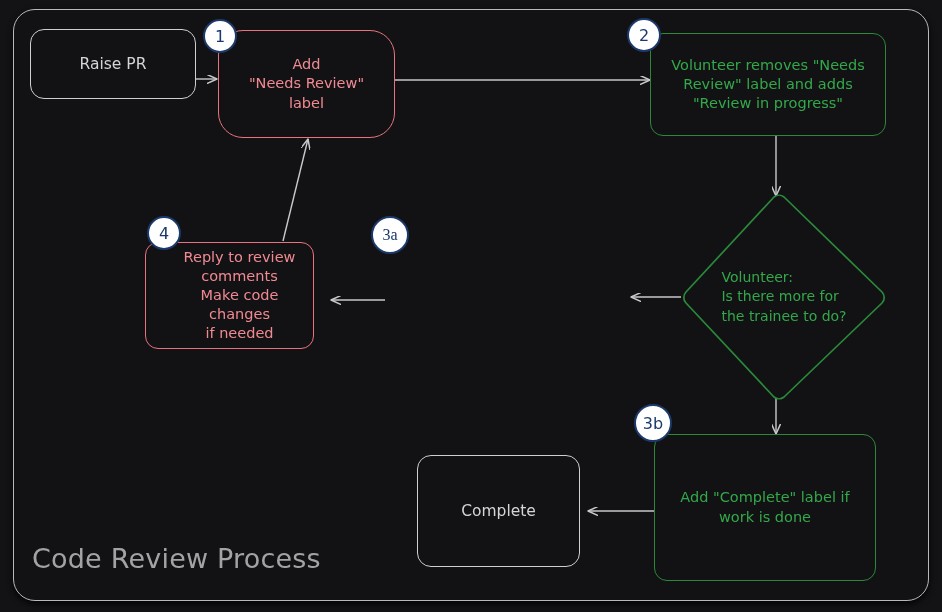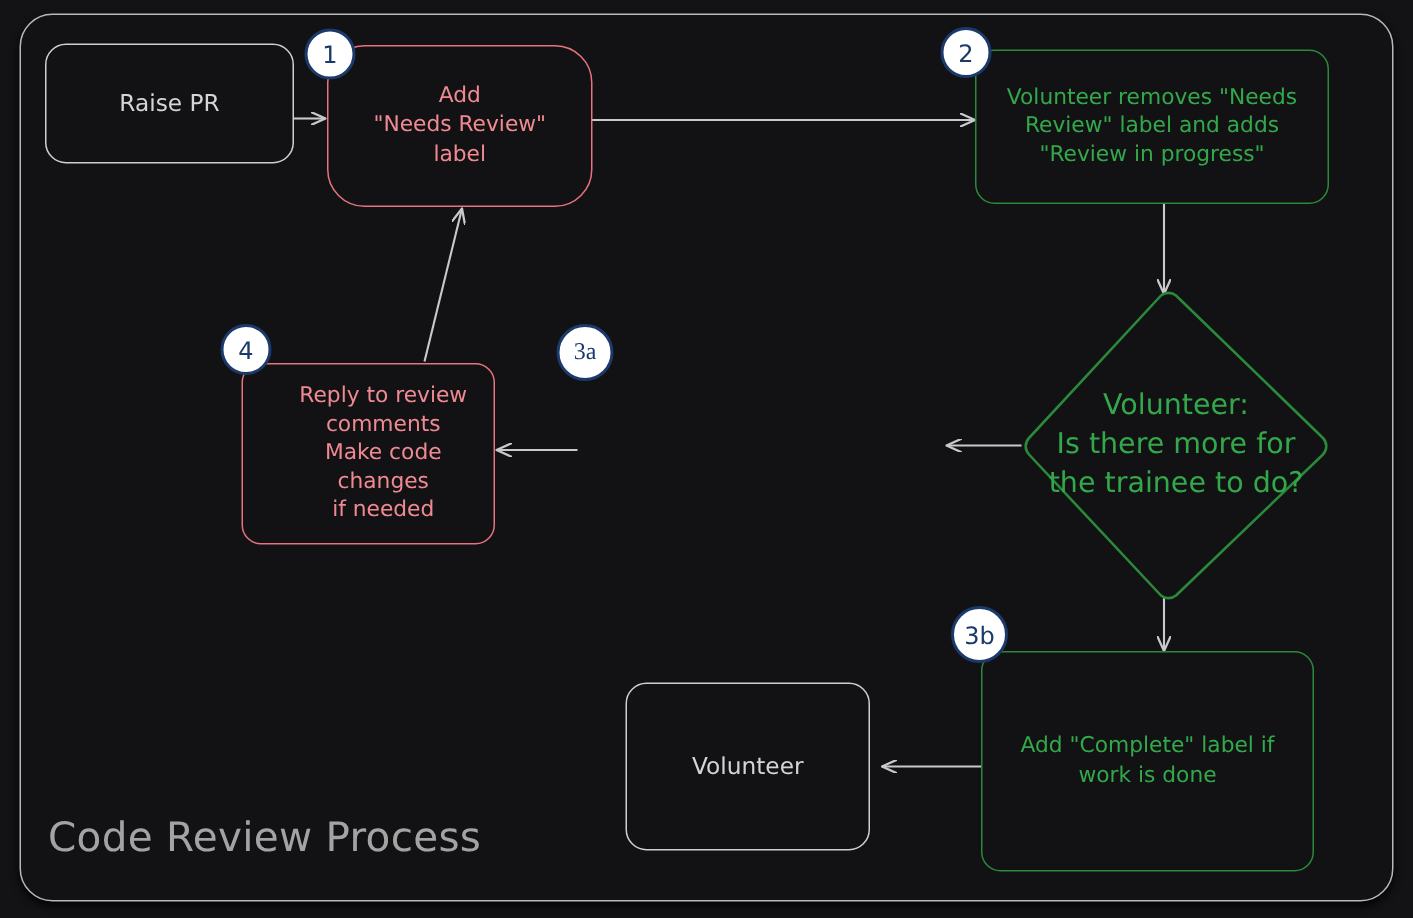--- a/index.html
+++ b/index.html
@@ -94,23 +94,22 @@
     height: 202px;
   }
   #node-decision .diamond-label {
     position: absolute;
     left: 0; top: 0;
     width: 202px;
     height: 202px;
     display: flex;
     align-items: center;
     justify-content: center;
-    text-align: center;
     color: #33a84a;
-    font-size: 19px;
+    font-size: 14px;
     line-height: 1.36;
     white-space: pre-line;
   }
 
   
   .badge {
     position: absolute;
     background: #ffffff;
     border: 2.6px solid #1b3a6b;
     border-radius: 50%;
@@ -160,21 +159,21 @@
 
     <line x1="283" y1="241" x2="308" y2="139" stroke="#c9c9cd" stroke-width="1.4" marker-end="url(#arrowhead)"></line>
 
     <line x1="776" y1="398" x2="776" y2="434" stroke="#c9c9cd" stroke-width="1.4" marker-end="url(#arrowhead)"></line>
 
     <line x1="654" y1="511" x2="588" y2="511" stroke="#c9c9cd" stroke-width="1.4" marker-end="url(#arrowhead)"></line>
 
     <path d="M 784,197 L 882,292 A 8,8 0 0 1 882,303 L 784,397 A 8,8 0 0 1 774,397 L 686,303 A 8,8 0 0 1 686,292 L 774,197 A 8,8 0 0 1 784,197 Z" fill="#121215" stroke="#2a8a3a" stroke-width="1.7" stroke-linejoin="round"></path>
   </svg>
 
-  <div class="node terminal" id="node-raise-pr" style="left:30px; top:29px; width:166px; height:80px;">
+  <div class="node terminal" id="node-raise-pr" style="left:30px; top:29px; width:166px; height:70px;">
     <span class="nodetext">Raise PR</span>
   </div>
 
   <div class="node pink" id="node-step1" style="left:218px; top:30px; width:177px; height:108px;border-radius:25px;">
     <span class="nodetext">Add
 "Needs Review"
 label</span>
   </div>
 
   <div class="node green" id="node-step2" style="left:650px; top:33px; width:236px; height:103px;">
@@ -183,34 +182,34 @@
 "Review in progress"</span>
   </div>
 
   <div id="node-decision">
     <div class="diamond-label">Volunteer:
 Is there more for
 the trainee to do?</div>
   </div>
 
 
-  <div class="node pink" id="node-step4" style="left:161px; top:242px; width:169px; height:121px;padding-left:20px;">
+  <div class="node pink" id="node-step4" style="left:145px; top:242px; width:169px; height:107px;padding-left:20px;">
     <span class="nodetext">Reply to review
 comments
 Make code changes
 if needed</span>
   </div>
 
   <div class="node green" id="node-step3b" style="left:654px; top:434px; width:222px; height:147px;">
     <span class="nodetext">Add "Complete" label if
 work is done</span>
   </div>
 
   <div class="node terminal" id="node-complete" style="left:417px; top:455px; width:163px; height:112px;">
-    <span class="nodetext">Volunteer</span>
+    <span class="nodetext">Complete</span>
   </div>
 
   <div class="badge" style="left:203px; top:19px; width:34px; height:34px;">
     <span>1</span>
   </div>
 
   <div class="badge" style="left:627px; top:18px; width:34px; height:34px;">
     <span>2</span>
   </div>
 

